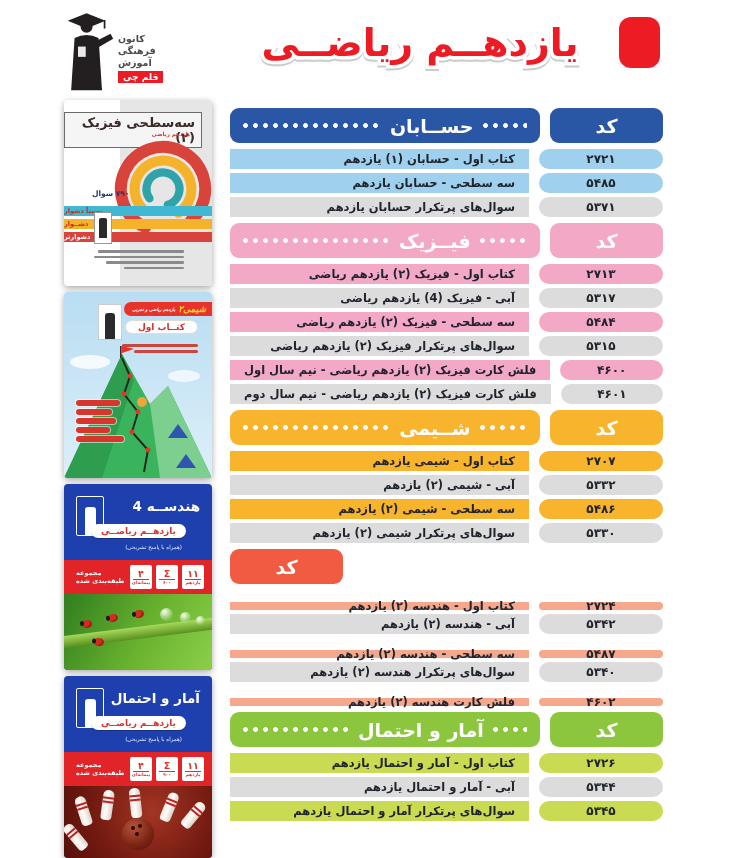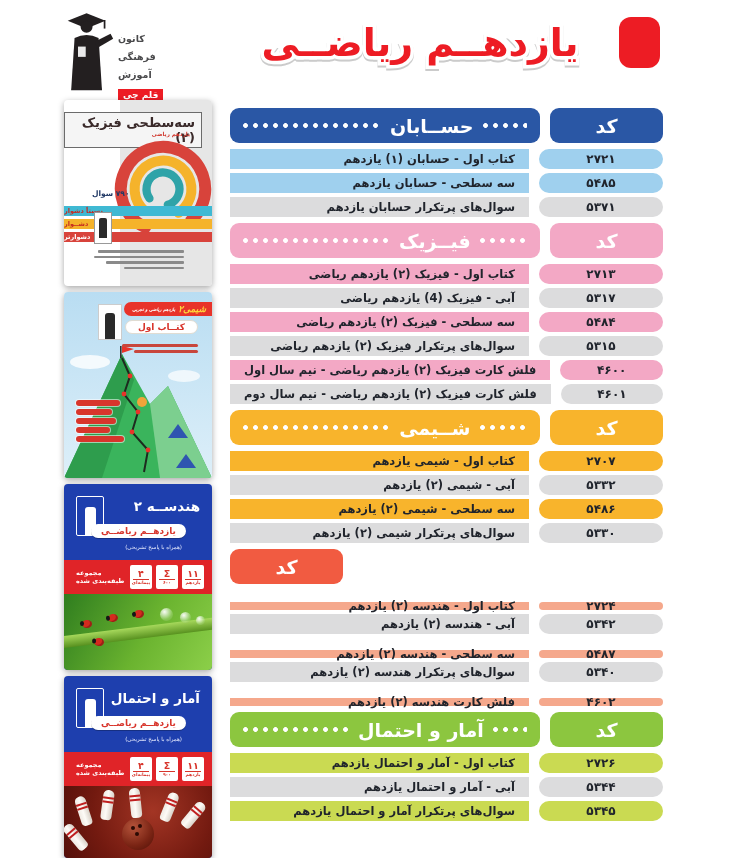--- a/index.html
+++ b/index.html
@@ -6,21 +6,21 @@
   body{
     width:752px;height:858px;position:relative;background:#ffffff;
     font-family:"DejaVu Sans",sans-serif;overflow:hidden;
   }
   
   .title-svg{position:absolute;left:225px;top:10px;filter:drop-shadow(0 2px 0 rgba(160,160,160,.55));}
   .red-square{position:absolute;left:619px;top:17px;width:41px;height:51px;border-radius:12px;background:#ed1c24;}
   
   .logo{position:absolute;left:66px;top:8px;width:100px;height:86px;display:flex;align-items:flex-start;gap:4px;}
   .logo-fig{width:48px;height:84px;}
-  .logo-txt{display:flex;flex-direction:column;align-items:flex-end;gap:7px;margin-top:26px;direction:rtl;}
+  .logo-txt{display:flex;flex-direction:column;align-items:flex-end;gap:1px;margin-top:26px;direction:rtl;}
   .logo-txt .l{font-size:9.5px;font-weight:bold;color:#4a4a4c;line-height:1.15;}
   .logo-brand{background:#ed1c24;color:#fff;font-size:9px;font-weight:bold;padding:1px 5px;margin-top:1px;}
   
   .main{position:absolute;left:230px;top:108px;width:433px;}
   .sec{margin-bottom:6px;}
   .hrow{display:flex;gap:10px;height:35px;margin-bottom:6px;}
   .head-bar{flex:1;border-radius:9px;display:flex;align-items:center;gap:9px;padding:0 13px;}
   .head-title{color:#fff;font-size:19px;font-weight:bold;direction:rtl;white-space:nowrap;}
   .leader{height:5px;background:radial-gradient(circle at 2.5px 2.5px,#fff 2.1px,rgba(0,0,0,0) 2.6px);background-size:10px 5px;background-repeat:repeat-x;}
   .lead-long{flex:1.55;}
@@ -194,21 +194,21 @@
       <i style="width:40px"></i>
       <i style="width:34px"></i>
       <i style="width:48px"></i>
   </div>
 </div>
 
 <div class="cover b34 b3">
   <div class="b34-logo">
       <i></i>
     </div>
-  <div class="b34-title">هندســه ۲</div>
+  <div class="b34-title">هندســه 4</div>
   <div class="b34-grade">یازدهــم ریاضــی</div>
   <div class="b34-note">(همراه با پاسخ تشریحی)</div>
   <div class="b34-band">
     <div class="b34-label">مجموعه طبقه‌بندی شده</div>
     <div class="band-box">
       <span class="bt">۴</span>
       <span class="bb">پیمانه‌ای</span>
     </div>
     <div class="band-box">
       <span class="bt">Σ</span>

